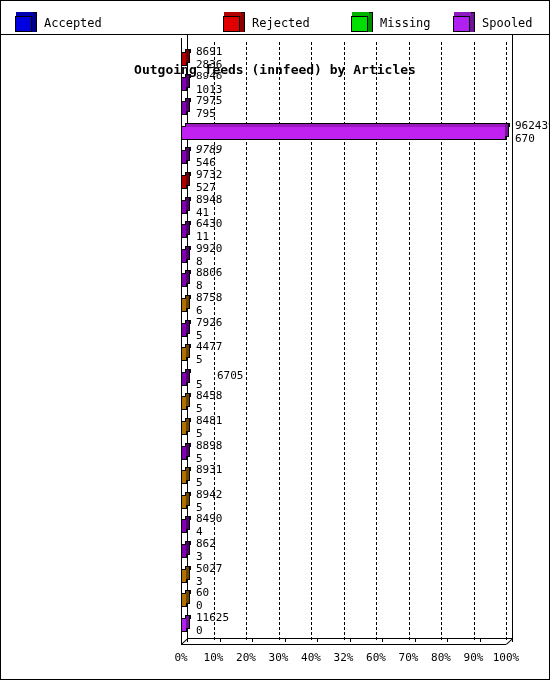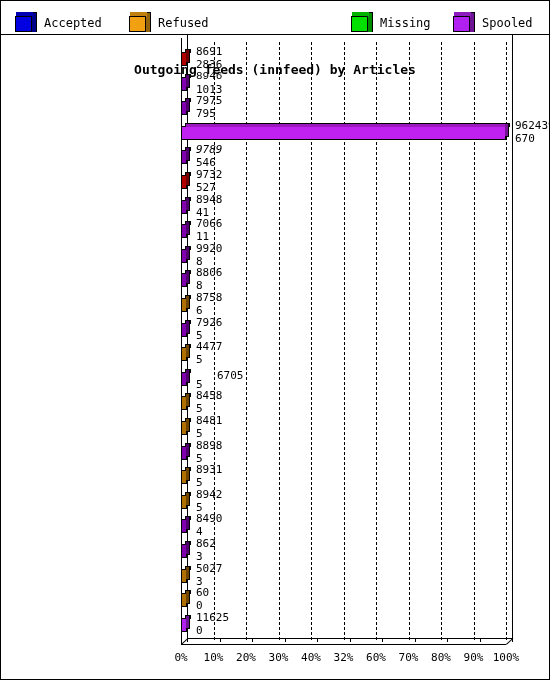--- a/index.html
+++ b/index.html
@@ -106,27 +106,27 @@
 
   <div id="legend">
       <div class="legend-item" style="position: absolute; left: 14px; top: 5px;">
         <span class="cube">
           <span class="side" style="background: rgb(0, 0, 139);"></span>
           <span class="topf" style="background: rgb(0, 0, 179);"></span>
           <span class="face" style="background: rgb(0, 0, 224);"></span>
         </span>
         <span class="legend-label">Accepted</span>
       </div>
-      <div class="legend-item" style="position: absolute; left: 128px; top: 5px;">
+      <div class="legend-item" style="position: absolute; left: 222px; top: 5px;">
         <span class="cube">
-          <span class="side" style="background: rgb(149, 99, 10);"></span>
-          <span class="topf" style="background: rgb(192, 128, 13);"></span>
-          <span class="face" style="background: rgb(240, 160, 16);"></span>
+          <span class="side" style="background: rgb(139, 0, 0);"></span>
+          <span class="topf" style="background: rgb(179, 0, 0);"></span>
+          <span class="face" style="background: rgb(224, 0, 0);"></span>
         </span>
-        <span class="legend-label">Refused</span>
+        <span class="legend-label">Rejected</span>
       </div>
       <div class="legend-item" style="position: absolute; left: 350px; top: 5px;">
         <span class="cube">
           <span class="side" style="background: rgb(0, 139, 0);"></span>
           <span class="topf" style="background: rgb(0, 179, 0);"></span>
           <span class="face" style="background: rgb(0, 224, 0);"></span>
         </span>
         <span class="legend-label">Missing</span>
       </div>
       <div class="legend-item" style="position: absolute; left: 452px; top: 5px;">
@@ -218,21 +218,21 @@
           </div>
           <div class="vals val-top" style="left: 195px; top: 159.6px;">8948</div>
           <div class="vals val-bot" style="left: 195px; top: 172.6px;">41</div>
         </div>
         <div class="row" style="top: 0px;">
           <div class="sliver" style="top: 190.2px; height: 14px;"></div>
           <div class="bar" style="top: 190.2px; width: 6px; height: 14px; background: rgb(128, 0, 176);">
             <span class="btop" style="width: 6px; left: 3px; background: rgb(102, 0, 141);"></span>
             <span class="bside" style="left: 4px; height: 14px; background: rgb(79, 0, 109);"></span>
           </div>
-          <div class="vals val-top" style="left: 195px; top: 184.2px;">7066</div>
+          <div class="vals val-top" style="left: 195px; top: 184.2px;">6430</div>
           <div class="vals val-bot" style="left: 195px; top: 197.2px;">11</div>
         </div>
         <div class="row" style="top: 0px;">
           <div class="sliver" style="top: 214.8px; height: 14px;"></div>
           <div class="bar" style="top: 214.8px; width: 6px; height: 14px; background: rgb(128, 0, 176);">
             <span class="btop" style="width: 6px; left: 3px; background: rgb(102, 0, 141);"></span>
             <span class="bside" style="left: 4px; height: 14px; background: rgb(79, 0, 109);"></span>
           </div>
           <div class="vals val-top" style="left: 195px; top: 208.8px;">9920</div>
           <div class="vals val-bot" style="left: 195px; top: 221.8px;">8</div>

